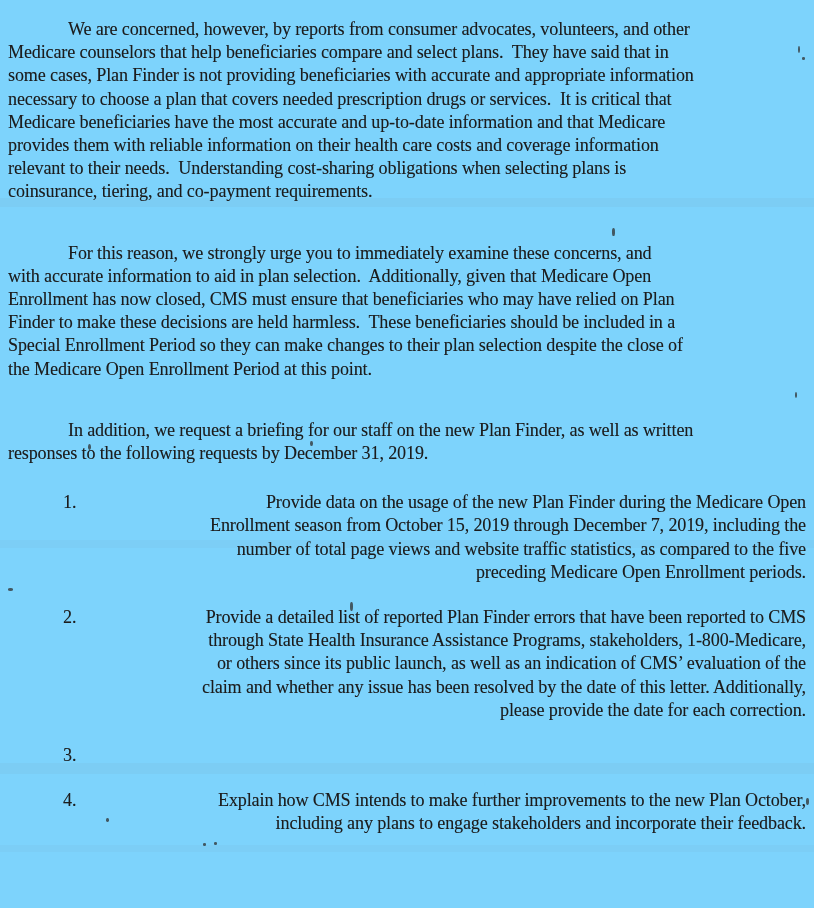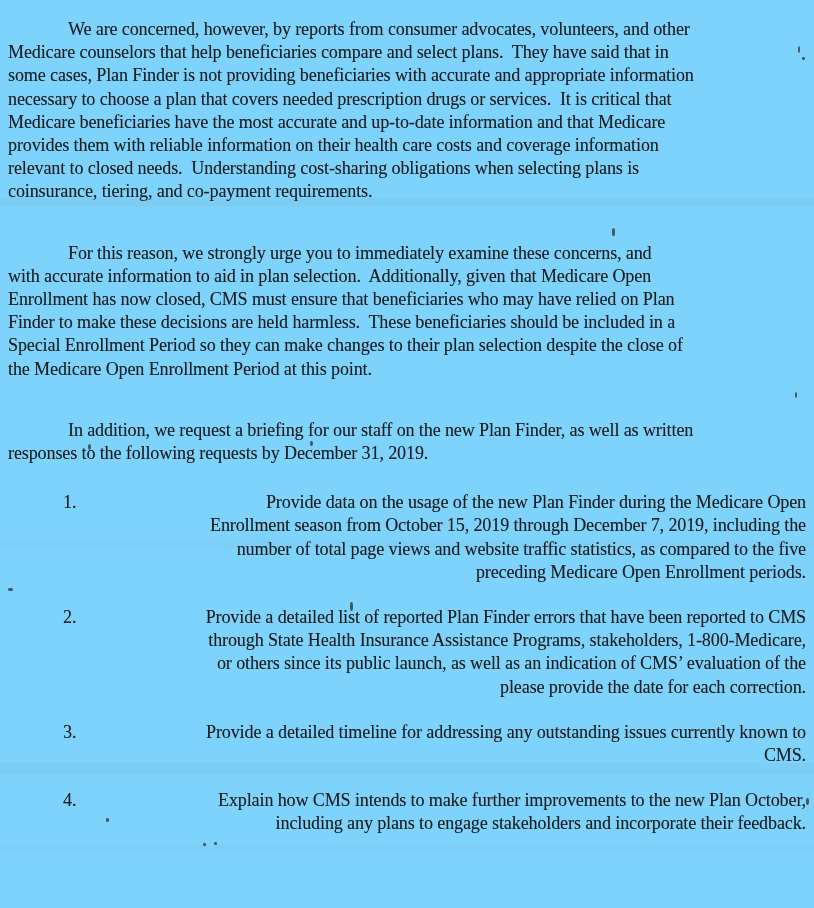--- a/index.html
+++ b/index.html
@@ -53,21 +53,21 @@
   <div class="band band-3"></div>
   <div class="band band-4"></div>
 
   <div class="para">
     <span class="line indent">We are concerned, however, by reports from consumer advocates, volunteers, and other</span>
     <span class="line">Medicare counselors that help beneficiaries compare and select plans.  They have said that in</span>
     <span class="line">some cases, Plan Finder is not providing beneficiaries with accurate and appropriate information</span>
     <span class="line">necessary to choose a plan that covers needed prescription drugs or services.  It is critical that</span>
     <span class="line">Medicare beneficiaries have the most accurate and up-to-date information and that Medicare</span>
     <span class="line">provides them with reliable information on their health care costs and coverage information</span>
-    <span class="line">relevant to closed needs.  Understanding cost-sharing obligations when selecting plans is</span>
+    <span class="line">relevant to their needs.  Understanding cost-sharing obligations when selecting plans is</span>
     <span class="line">coinsurance, tiering, and co-payment requirements.</span>
   </div>
 
   <div class="para">
     <span class="line indent">For this reason, we strongly urge you to immediately examine these concerns, and</span>
     <span class="line">with accurate information to aid in plan selection.  Additionally, given that Medicare Open</span>
     <span class="line">Enrollment has now closed, CMS must ensure that beneficiaries who may have relied on Plan</span>
     <span class="line">Finder to make these decisions are held harmless.  These beneficiaries should be included in a</span>
     <span class="line">Special Enrollment Period so they can make changes to their plan selection despite the close of</span>
     <span class="line">the Medicare Open Enrollment Period at this point.</span>
@@ -87,29 +87,26 @@
         <span class="line">number of total page views and website traffic statistics, as compared to the five</span>
         <span class="line">preceding Medicare Open Enrollment periods.</span>
       </span>
     </li>
     <li class="item">
       <span class="num">2.</span>
       <span class="item-lines">
         <span class="line">Provide a detailed list of reported Plan Finder errors that have been reported to CMS</span>
         <span class="line">through State Health Insurance Assistance Programs, stakeholders, 1-800-Medicare,</span>
         <span class="line">or others since its public launch, as well as an indication of CMS’ evaluation of the</span>
+        <span class="line">claim and whether any issue has been resolved by the date of this letter. Additionally,</span>
         <span class="line">please provide the date for each correction.</span>
       </span>
     </li>
     <li class="item">
       <span class="num">3.</span>
-      <span class="item-lines">
-        <span class="line">Provide a detailed timeline for addressing any outstanding issues currently known to</span>
-        <span class="line">CMS.</span>
-      </span>
     </li>
     <li class="item">
       <span class="num">4.</span>
       <span class="item-lines">
         <span class="line">Explain how CMS intends to make further improvements to the new Plan October,</span>
         <span class="line">including any plans to engage stakeholders and incorporate their feedback.</span>
       </span>
     </li>
   </ol>
 

